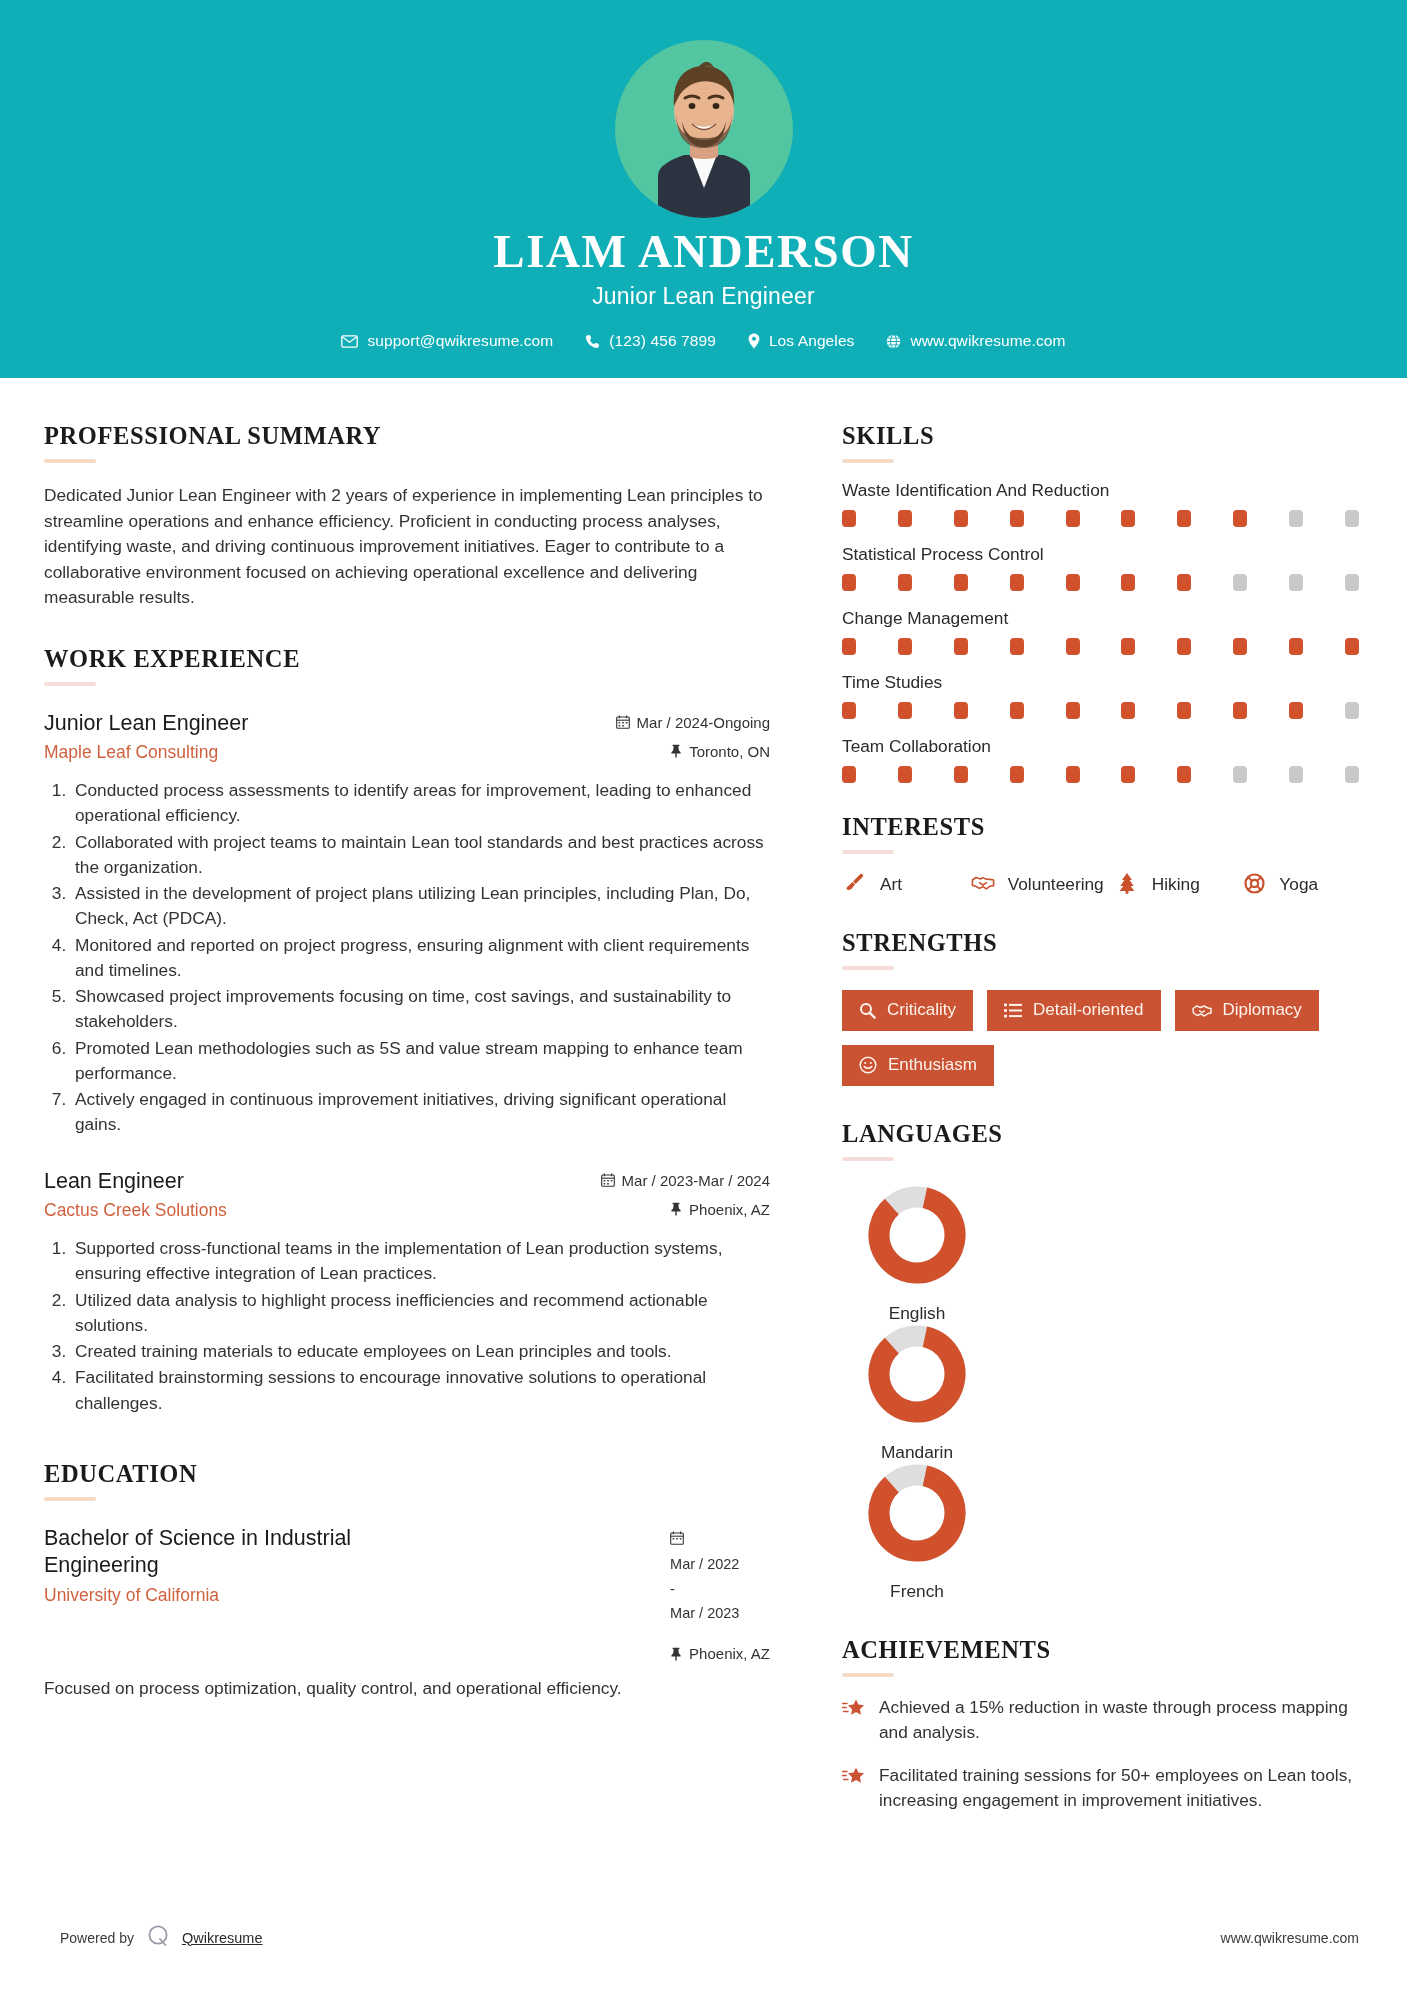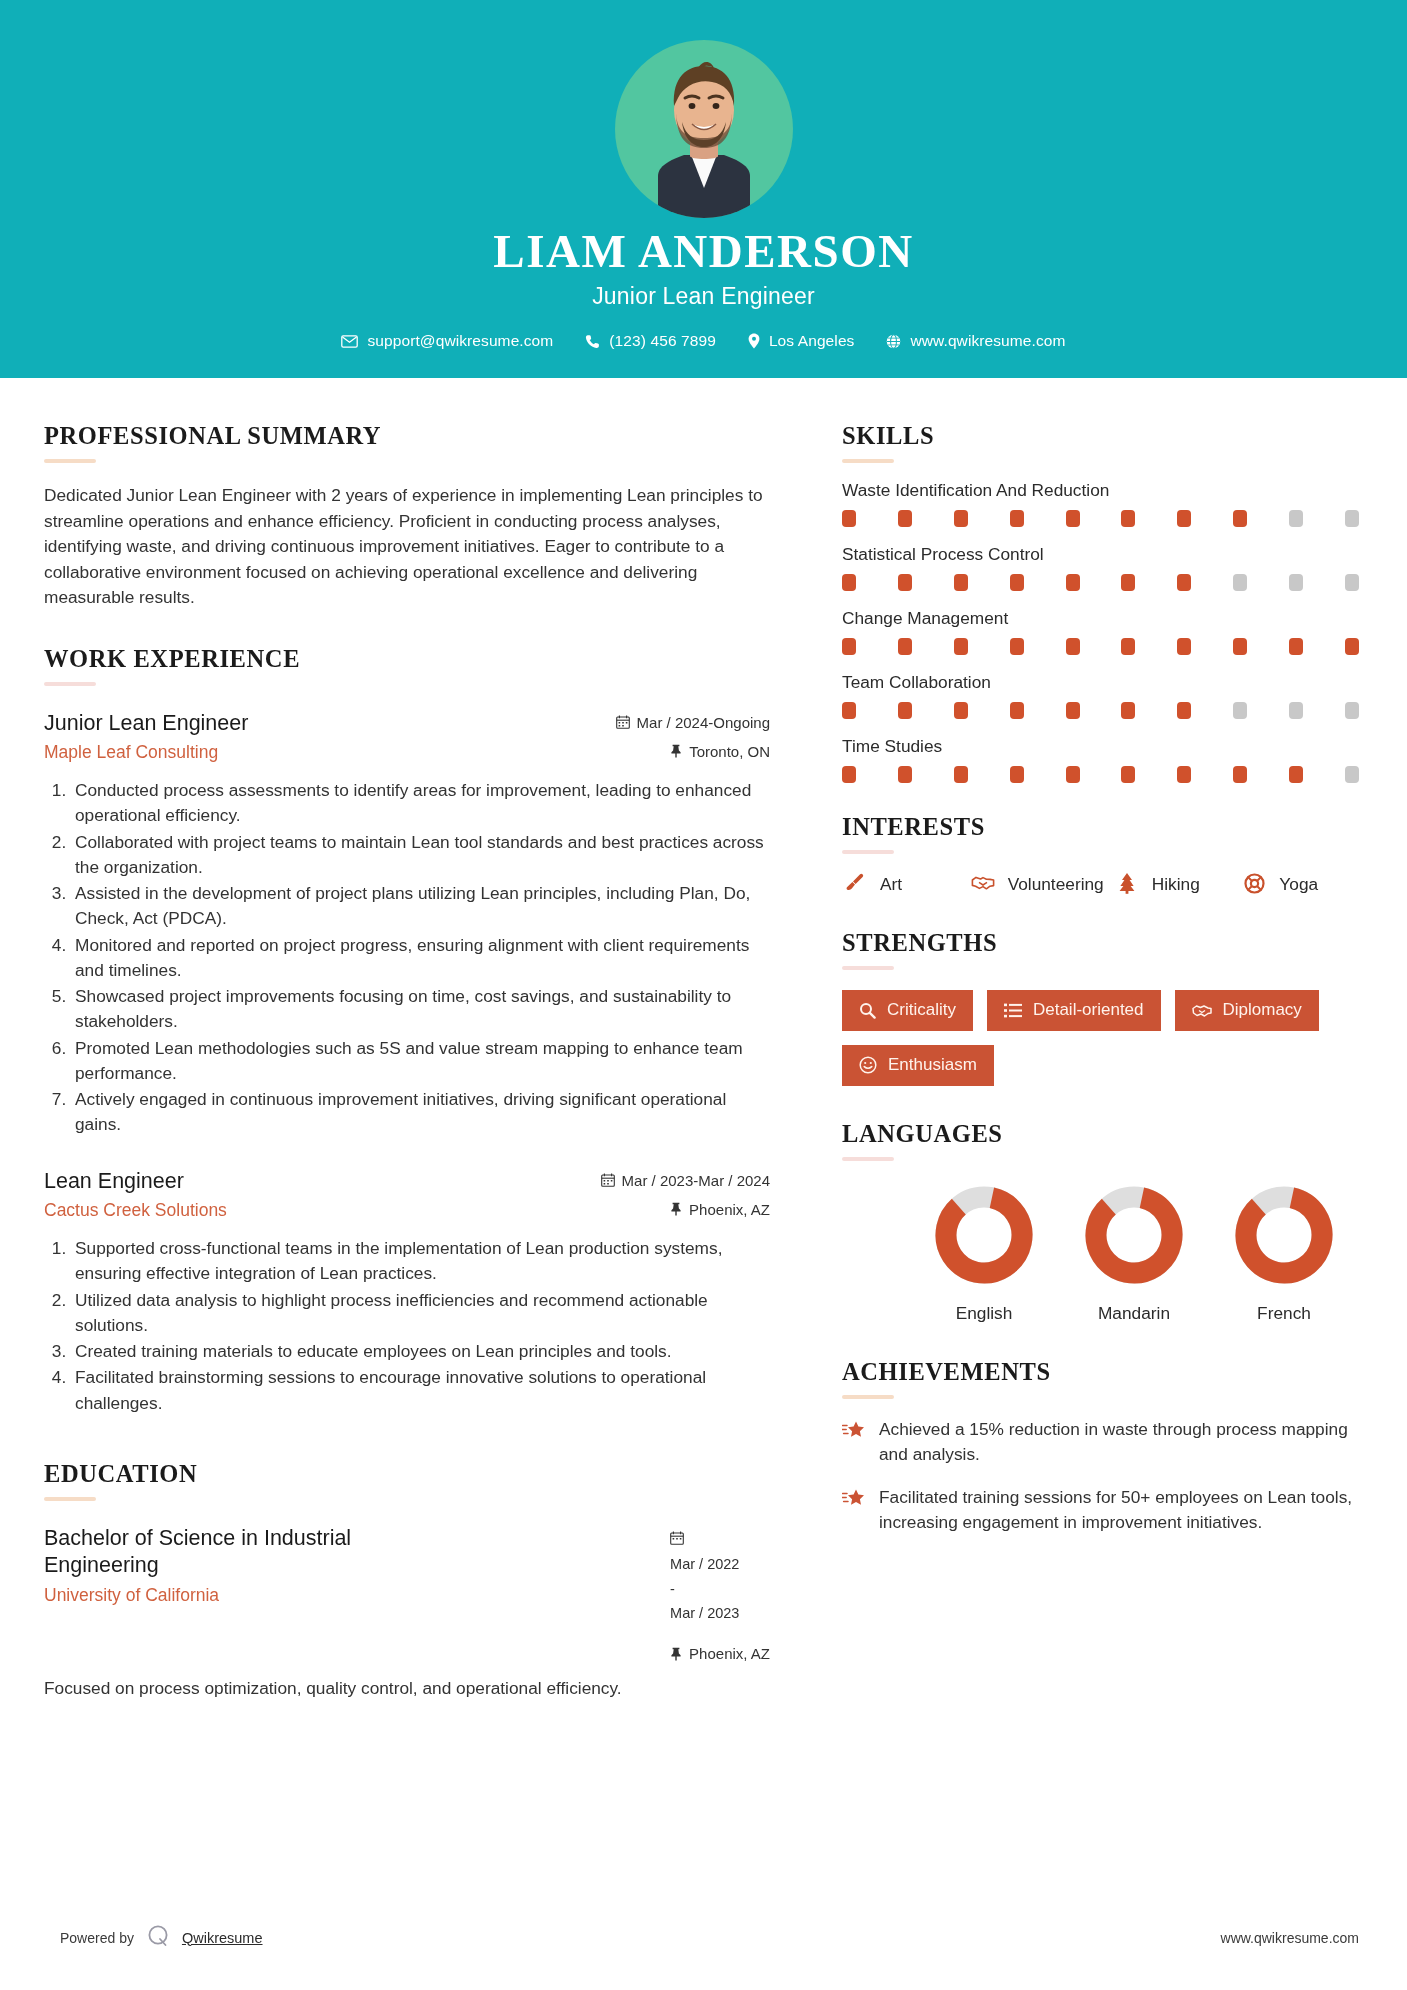--- a/index.html
+++ b/index.html
@@ -228,21 +228,22 @@
     align-items: center;
     gap: 11px;
     line-height: 1.1;
   }
   .strength-chip svg { display:block; }
 
   
   .lang-row {
     margin-top: 24px;
     display: flex;
-    justify-content: flex-end;
+    justify-content: space-between;
+    flex-direction: column;
   }
   .lang-item { text-align: center; width: 150px; }
   .lang-label {
     margin-top: 14px;
     font-size: 17.3px;
     color: #2b2b2b;
   }
 
   
   .ach-item {
@@ -554,46 +555,46 @@
                 <span class="dot on"></span>
                 <span class="dot on"></span>
                 <span class="dot on"></span>
                 <span class="dot on"></span>
                 <span class="dot on"></span>
                 <span class="dot on"></span>
                 <span class="dot on"></span>
               </div>
             </div>
             <div class="skill-block">
+              <div class="skill-name">Time Studies</div>
+              <div class="dots-row">
+                <span class="dot on"></span>
+                <span class="dot on"></span>
+                <span class="dot on"></span>
+                <span class="dot on"></span>
+                <span class="dot on"></span>
+                <span class="dot on"></span>
+                <span class="dot on"></span>
+                <span class="dot on"></span>
+                <span class="dot on"></span>
+                <span class="dot"></span>
+              </div>
+            </div>
+            <div class="skill-block">
               <div class="skill-name">Team Collaboration</div>
               <div class="dots-row">
                 <span class="dot on"></span>
                 <span class="dot on"></span>
                 <span class="dot on"></span>
                 <span class="dot on"></span>
                 <span class="dot on"></span>
                 <span class="dot on"></span>
                 <span class="dot on"></span>
                 <span class="dot"></span>
                 <span class="dot"></span>
-                <span class="dot"></span>
-              </div>
-            </div>
-            <div class="skill-block">
-              <div class="skill-name">Time Studies</div>
-              <div class="dots-row">
-                <span class="dot on"></span>
-                <span class="dot on"></span>
-                <span class="dot on"></span>
-                <span class="dot on"></span>
-                <span class="dot on"></span>
-                <span class="dot on"></span>
-                <span class="dot on"></span>
-                <span class="dot on"></span>
-                <span class="dot on"></span>
                 <span class="dot"></span>
               </div>
             </div>
           </div>
       </div>
 
       <div style="margin-top:30px;">
         <div class="sec-title">INTERESTS</div>
         <div class="sec-rule pink"></div>
         <div class="interests-grid" id="interests-grid">

